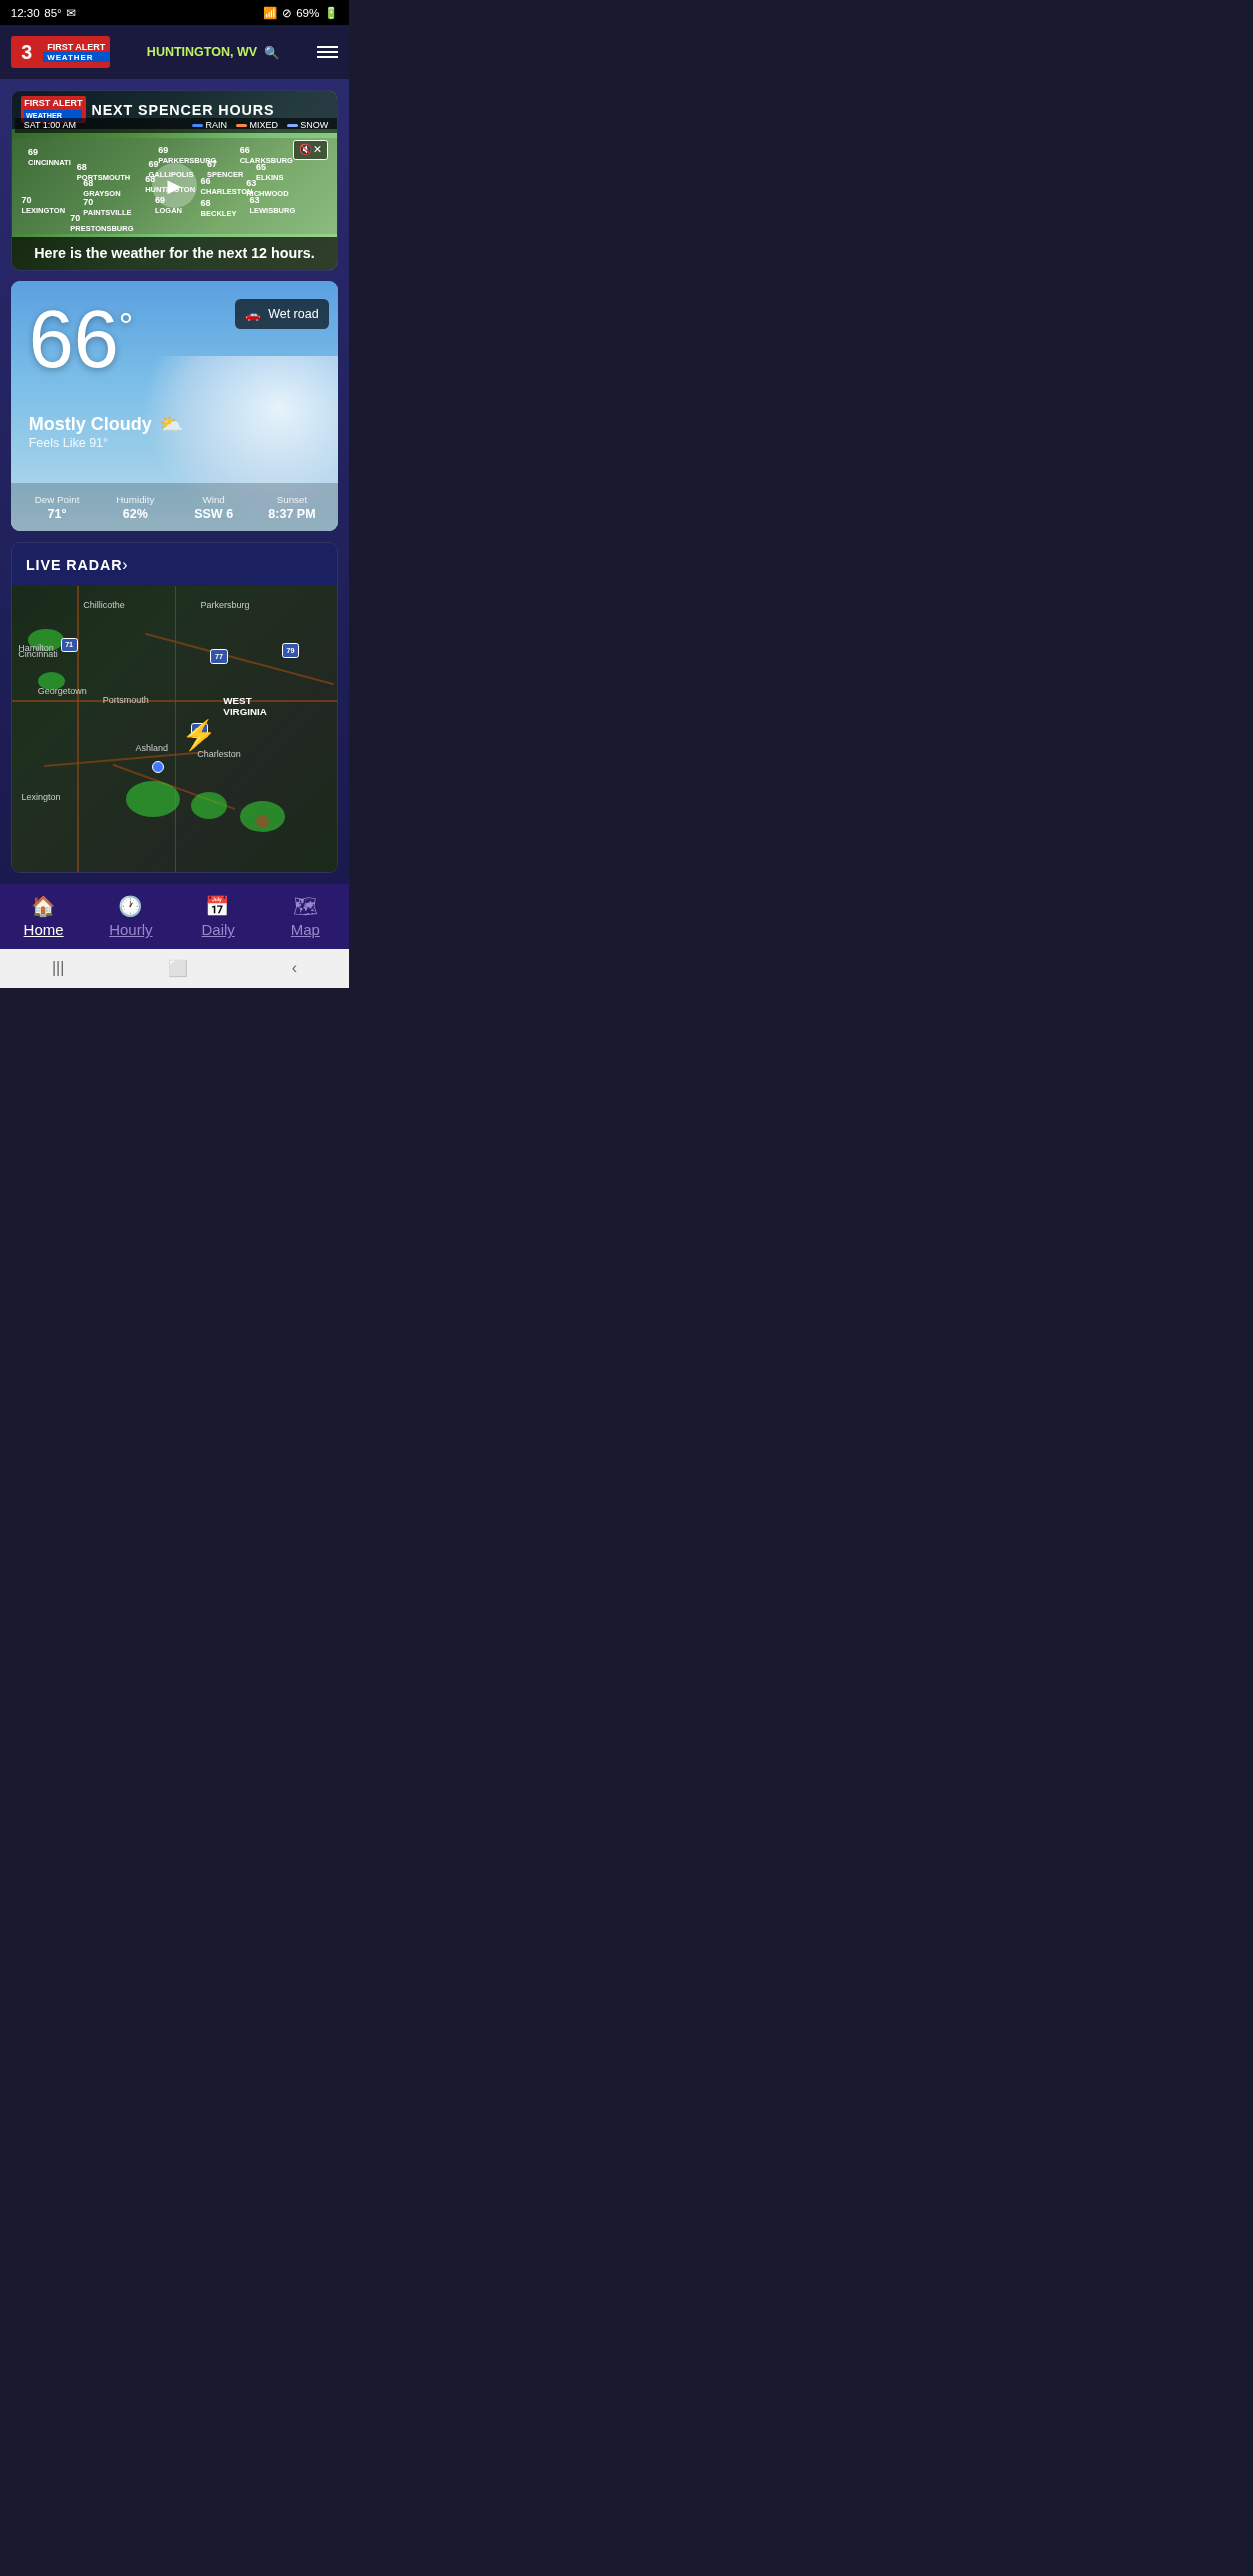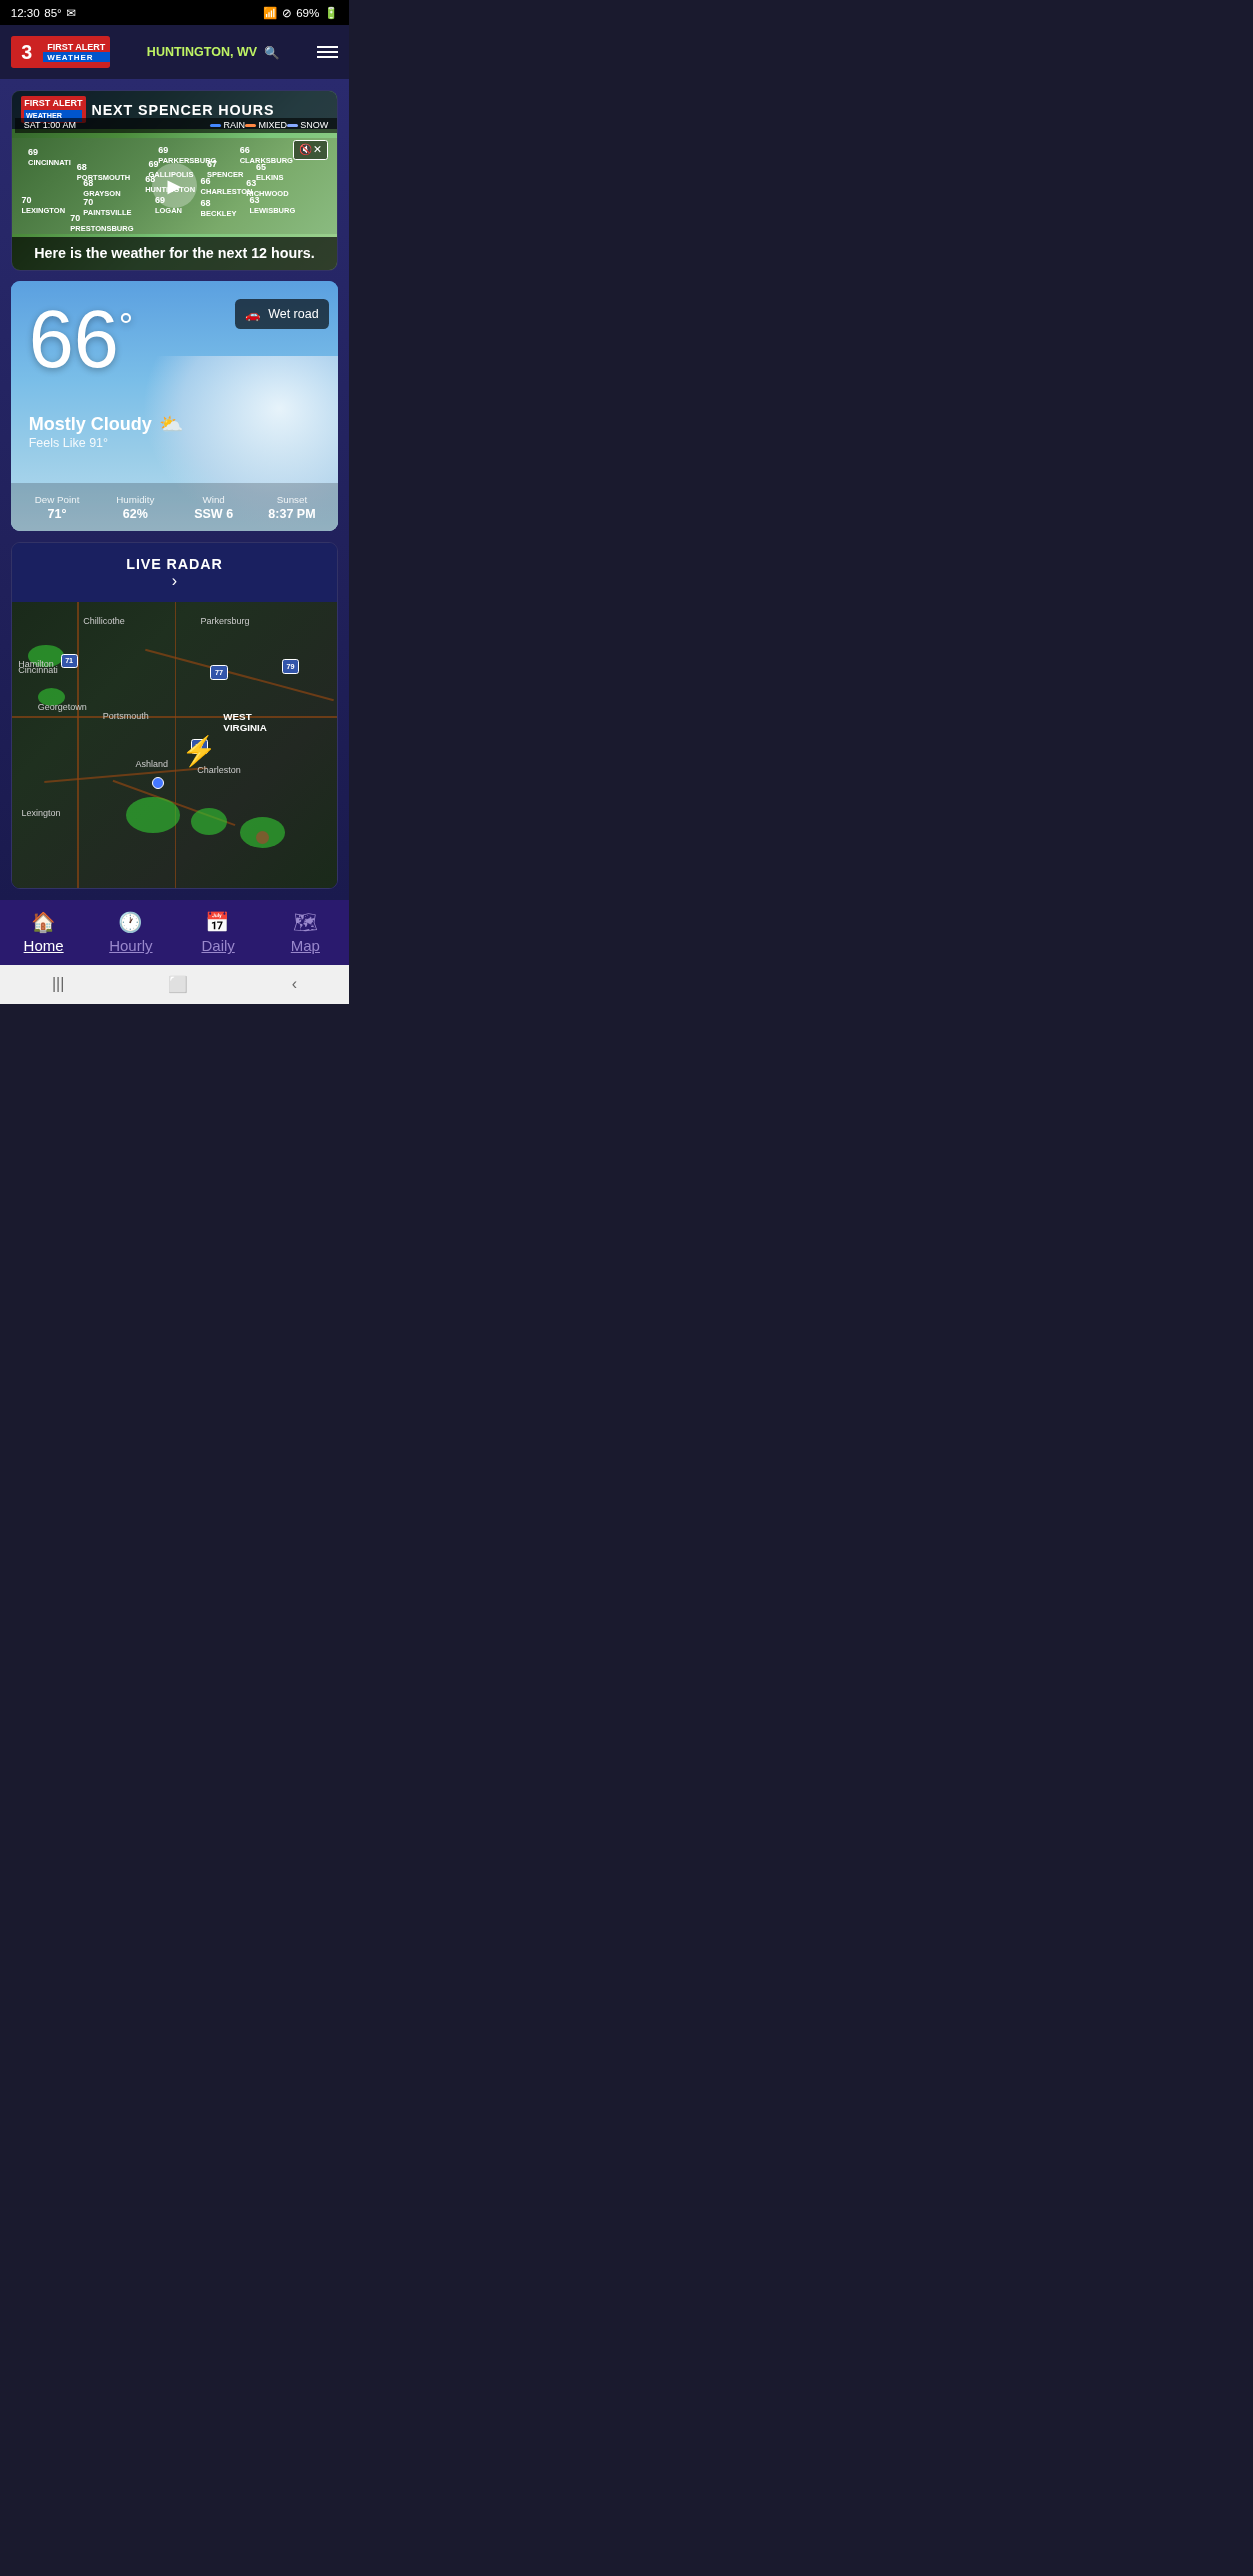--- a/index.html
+++ b/index.html
@@ -91,21 +91,21 @@
     .time-bar {
       position: absolute;
       top: 27px; left: 3px; right: 0;
       background: rgba(0,0,0,0.6);
       color: white;
       font-size: 9px;
       padding: 2.7px 9px;
       display: flex;
       justify-content: space-between;
     }
-    .legend-items { display: flex; gap: 0; justify-content: flex-end; }
+    .legend-items { display: flex; gap: 9px; justify-content: flex-end; }
     .legend-item { display: flex; align-items: center; gap: 2.7px; }
     .legend-dot { width: 10.7px; height: 3.6px; border-radius: 1.8px; }
     .legend-rain { background: #4488ff; }
     .legend-mixed { background: #ff8844; }
     .legend-snow { background: #88aaff; }
     .map-bg {
       position: absolute;
       top: 47px; left: 0; right: 0; bottom: 36px;
       background: linear-gradient(135deg, #3d6b35 0%, #5a8a50 40%, #7aaa6a 70%, #8abb80 100%);
       display: flex;
@@ -232,21 +232,20 @@
     .radar-card {
       border-radius: 9px;
       overflow: hidden;
       border: 0.9px solid #333366;
     }
     .radar-header {
       background: #1a2060;
       display: flex;
       align-items: center;
       padding: 12.5px 14.3px;
-      flex-direction: column;
     }
     .radar-title {
       color: white;
       font-size: 14.3px;
       font-weight: bold;
       letter-spacing: 0.9px;
     }
     .radar-arrow { color: white; font-size: 16px; }
     .radar-map {
       width: 100%;

